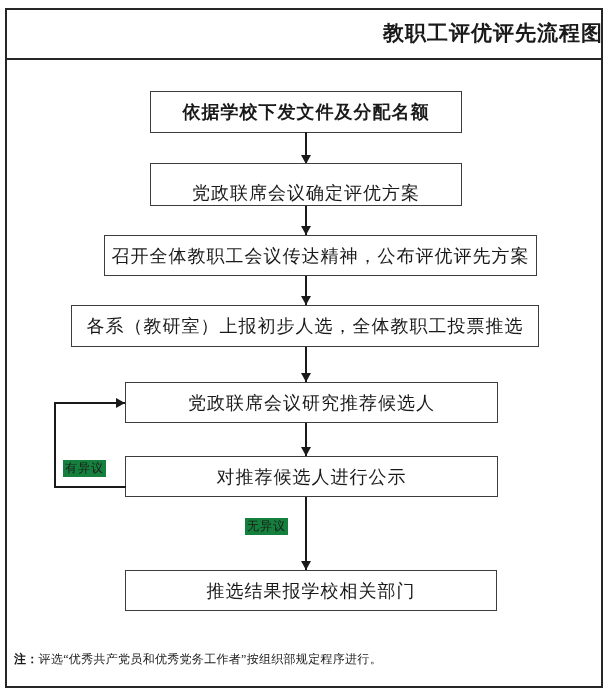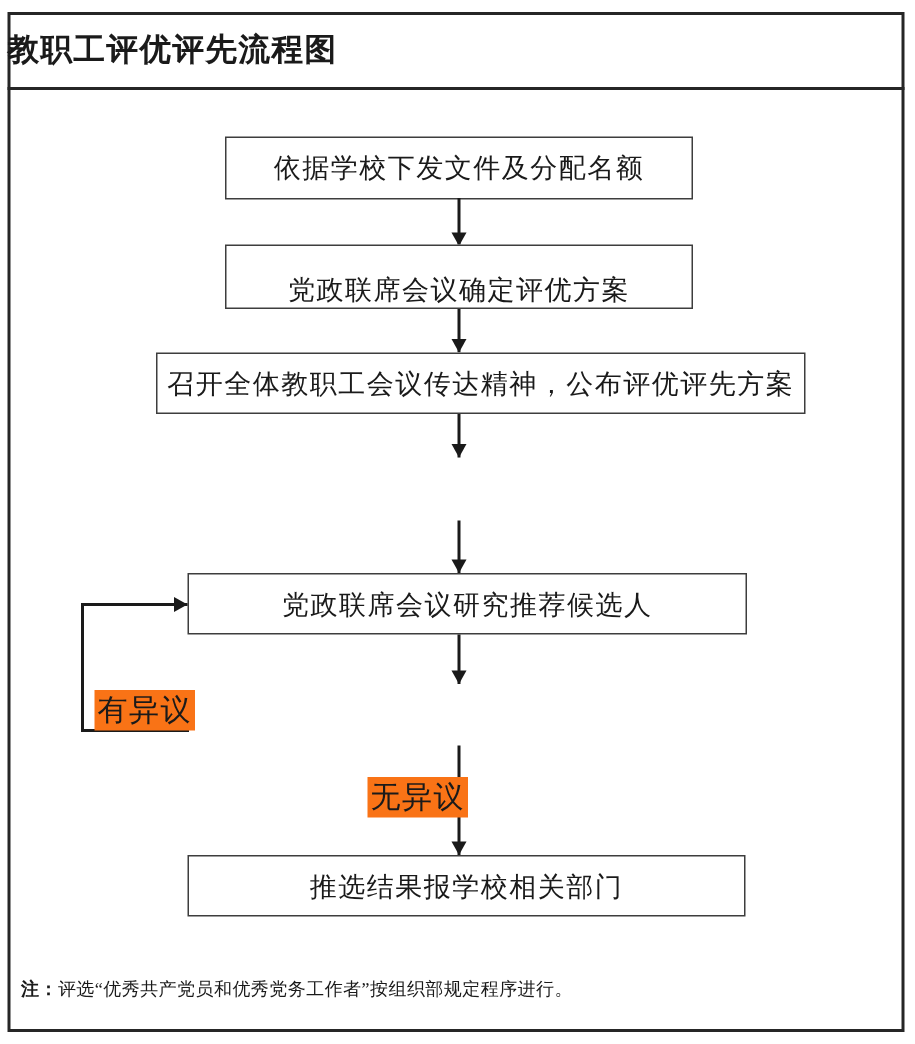--- a/index.html
+++ b/index.html
@@ -27,21 +27,21 @@
     position: absolute;
     left: 5px; top: 58px;
     width: 598px; height: 2px;
     background: #262626;
   }
   .title {
     position: absolute;
     left: 5px; top: 8px;
     width: 598px; height: 50px;
     line-height: 50px;
-    text-align: left;
+    text-align: right;
     font-size: 21px;
     font-weight: bold;
     letter-spacing: 1px;
   }
   .fbox {
     position: absolute;
     box-sizing: border-box;
     border: 1.5px solid #3d3d3d;
     background: #ffffff;
     display: flex;
@@ -81,23 +81,23 @@
     border-left: 9px solid #1a1a1a;
     border-right: 0;
   }
   .vline {
     position: absolute;
     width: 1.5px;
     background: #1a1a1a;
   }
   .branch-label {
     position: absolute;
-    font-size: 20px;
+    font-size: 12px;
     letter-spacing: 1px;
-    background: #f97316;
+    background: #15803d;
     padding: 0 2px;
     white-space: nowrap;
   }
   .footnote {
     position: absolute;
     left: 14px; top: 651px;
     width: 580px;
     font-size: 12px;
     letter-spacing: 0.3px;
     white-space: nowrap;
@@ -109,47 +109,53 @@
 </head>
 <body>
 
 <div class="page">
 
   <div class="frame"></div>
 
   <div class="title">教职工评优评先流程图</div>
   <div class="title-divider"></div>
 
-  <div class="fbox" style="left:150px; top:91px;  width:312px; height:42px;">
+  <div class="fbox" style="left:150px; top:91px;  width:312px; height:42px;font-weight:bold;">
     <span>依据学校下发文件及分配名额</span>
   </div>
 
   <div class="varrow" style="left:305px; top:132px; height:32px;"></div>
 
   <div class="fbox" style="left:150px; top:163px; width:312px; height:43px;align-items:flex-end;">
     <span>党政联席会议确定评优方案</span>
   </div>
 
   <div class="varrow" style="left:305px; top:206px; height:29px;"></div>
 
   <div class="fbox" style="left:88px;  top:235px; width:433px; height:41px;margin-left:16px;">
     <span>召开全体教职工会议传达精神，公布评优评先方案</span>
   </div>
 
   <div class="varrow" style="left:305px; top:276px; height:29px;"></div>
 
+  <div class="fbox" style="left:71px;  top:305px; width:468px; height:42px;">
+    <span>各系（教研室）上报初步人选，全体教职工投票推选</span>
+  </div>
 
   <div class="varrow" style="left:305px; top:347px; height:35px;"></div>
 
   <div class="fbox" style="left:125px; top:382px; width:373px; height:41px;">
     <span>党政联席会议研究推荐候选人</span>
   </div>
 
   <div class="varrow" style="left:305px; top:423px; height:33px;"></div>
 
+  <div class="fbox" style="left:125px; top:456px; width:373px; height:41px;">
+    <span>对推荐候选人进行公示</span>
+  </div>
 
   <div class="hline" style="left:54px; top:486px; width:72px;"></div>
   <div class="vline" style="left:54px; top:403px; height:84px;"></div>
   <div class="hline arrow-right" style="left:54px; top:402px; width:71px;"></div>
   <div class="branch-label" style="left:63px; top:460px;">有异议</div>
 
   <div class="varrow" style="left:305px; top:497px; height:73px;"></div>
   <div class="branch-label" style="left:245px; top:518px;">无异议</div>
 
   <div class="fbox" style="left:125px; top:570px; width:372px; height:41px;text-align:center;">

